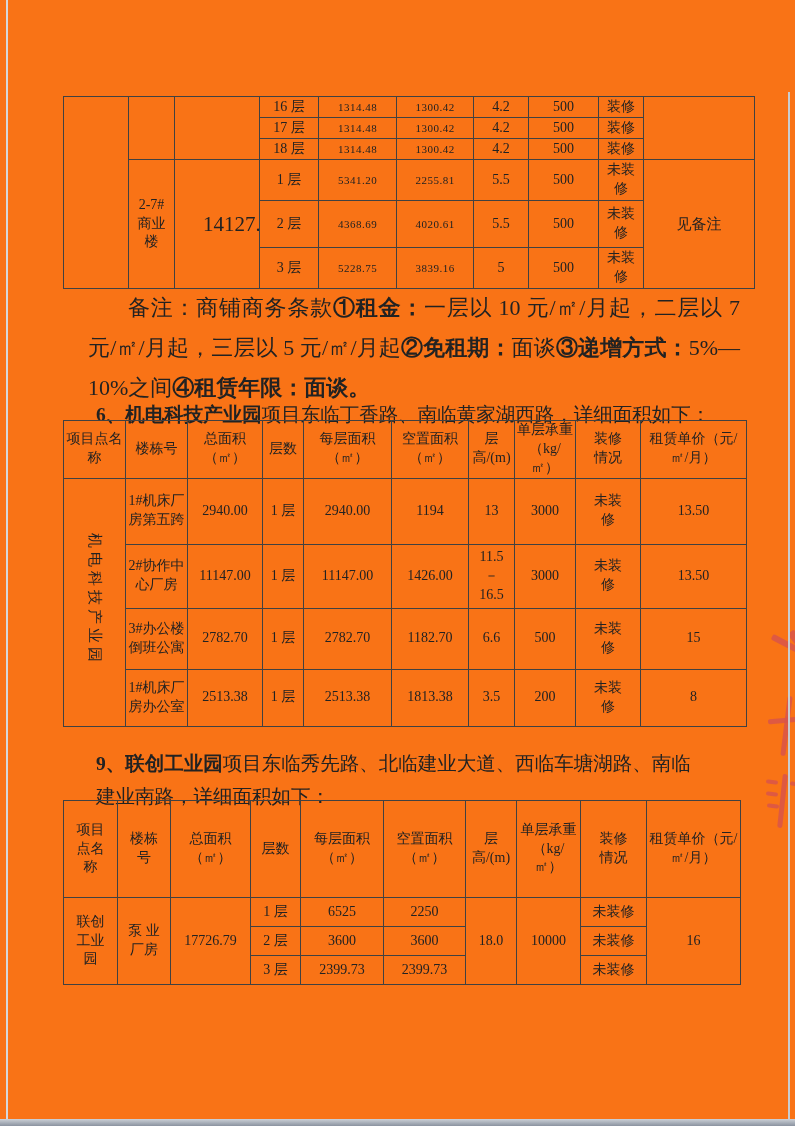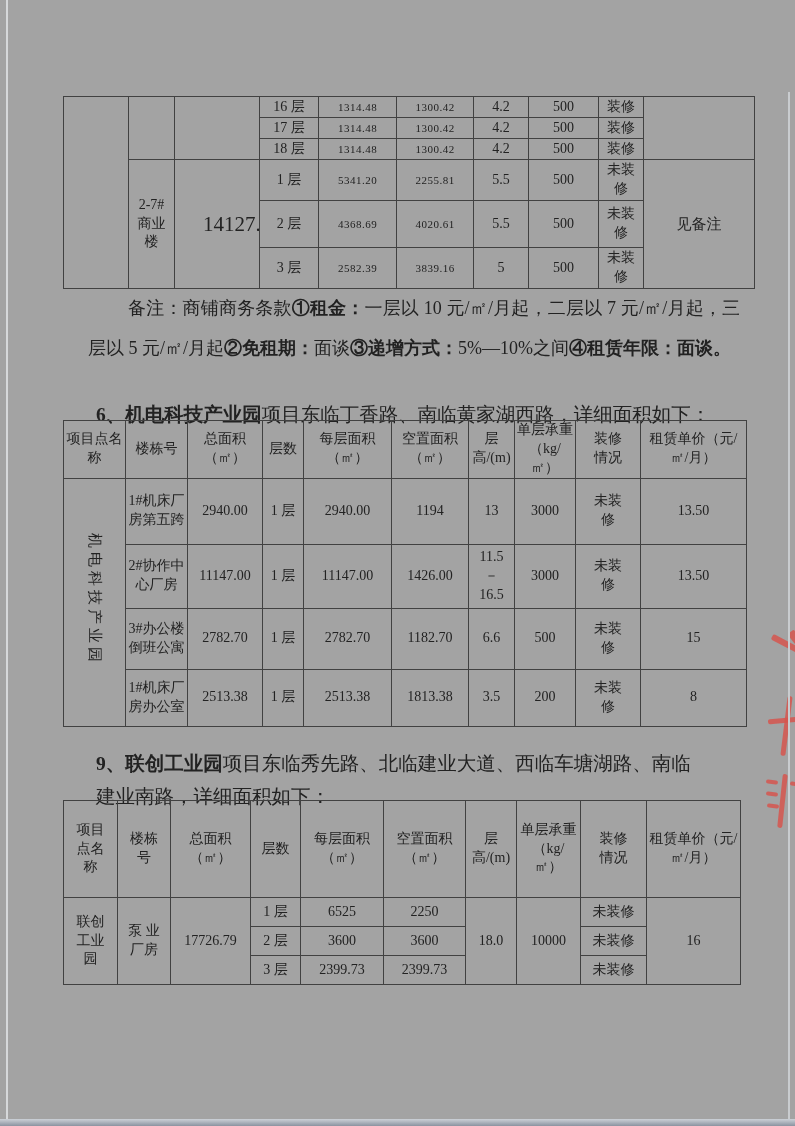--- a/index.html
+++ b/index.html
@@ -1,17 +1,17 @@
 <!DOCTYPE html>
 <html><head>
 <meta charset="utf-8">
 <style>
   html,body{margin:0;padding:0;background:#ffffff;}
   .page{
-    position:relative;width:795px;height:1126px;background:#a3a3a3;
+    position:relative;width:795px;height:1126px;background:#f97316;
     overflow:hidden;color:#222222;
     font-family:"Liberation Serif","DejaVu Serif",serif;
   }
   
   .edge-left{position:absolute;left:6px;top:0;width:2px;height:1126px;background:#d6d8da;}
   .edge-right{position:absolute;left:788px;top:92px;width:2px;height:1034px;background:#c9cccf;}
   .edge-bottom{position:absolute;left:0;top:1119px;width:795px;height:7px;
     background:linear-gradient(to bottom,#ccd1d7,#8b93a0);}
 
   
@@ -24,21 +24,21 @@
   .num-sm{font-size:11px;letter-spacing:0.5px;}
   .big{font-size:21px;padding-left:28px;}
   .note-cell{font-size:15px;}
   .nw{display:inline-block;width:30px;}   
   .nw34{display:inline-block;width:36px;} 
   .vtext{display:inline-block;writing-mode:vertical-rl;text-orientation:sideways;
     font-size:15px;letter-spacing:4px;}
 
   
   .remark{position:absolute;left:88px;top:288px;width:652px;margin:0;
-    font-size:18px;line-height:40px;text-indent:40px;text-align:justify;}
+    font-size:22px;line-height:40px;text-indent:40px;text-align:justify;}
   .remark b{font-weight:bold;}
   .heading{position:absolute;left:88px;margin:8px;font-size:19.5px;white-space:nowrap;}
   .heading b{font-weight:bold;}
   .heading-6{top:393px;}
   .heading-7{top:739px;line-height:33px;}
 
   
   .stamp{position:absolute;left:760px;top:632px;width:40px;height:205px;}
   .stamp div{position:absolute;background:#d8534c;opacity:0.82;border-radius:2px;}
   .st-a1{left:10px;top:10px;width:36px;height:6px;transform:rotate(28deg);}
@@ -112,21 +112,21 @@
     <tr style="height:47px">
       <td>2 层</td>
       <td class="num-sm">4368.69</td>
       <td class="num-sm">4020.61</td>
       <td>5.5</td>
       <td>500</td>
       <td><span class="nw">未装修</span></td>
     </tr>
     <tr style="height:41px">
       <td>3 层</td>
-      <td class="num-sm">2582.39</td>
+      <td class="num-sm">5228.75</td>
       <td class="num-sm">3839.16</td>
       <td>5</td>
       <td>500</td>
       <td><span class="nw">未装修</span></td>
     </tr>
   </tbody>
     </table>
 
   <p class="remark"><span>备注：</span><span>商铺商务条款</span><b>①租金：</b><span>一层以 10 元/㎡/月起，二层以 7 元/㎡/月起，三层以 5 元/㎡/月起</span><b>②免租期：</b><span>面谈</span><b>③递增方式：</b><span>5%—10%之间</span><b>④租赁年限：面谈。</b></p>
 

